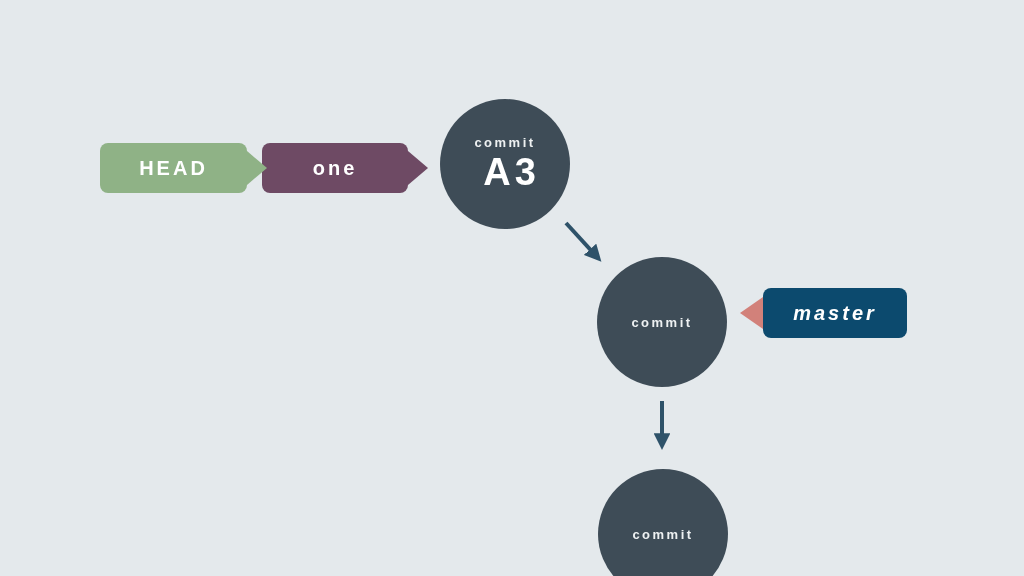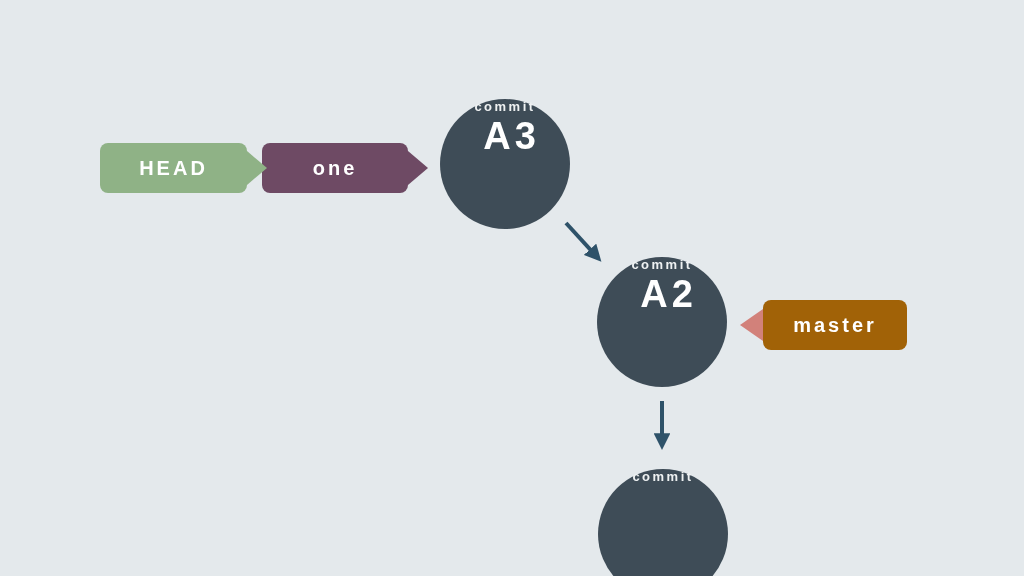--- a/index.html
+++ b/index.html
@@ -14,20 +14,21 @@
   
   .commit-node {
     position: absolute;
     width: 130px;
     height: 130px;
     border-radius: 50%;
     background: #3e4c57;
     display: flex;
     flex-direction: column;
     align-items: center;
+    justify-content: center;
     gap: 2px;
   }
   .commit-node .kind {
     color: #eef1f2;
     font-size: 13px;
     letter-spacing: 2.5px;
     font-weight: 600;
   }
   .commit-node .cid {
     color: #ffffff;
@@ -69,21 +70,21 @@
   }
   
   #tag-one { left: 262px; top: 143px; width: 146px; background: #6e4a64; }
   #tag-one .pointer {
     right: -20px; top: 50%; transform: translateY(-50%);
     border-top: 17px solid transparent;
     border-bottom: 17px solid transparent;
     border-left: 20px solid #6e4a64;
   }
   
-  #tag-master { left: 763px; top: 300px; width: 144px; background: #a16207; }
+  #tag-master { left: 763px; top: 288px; width: 144px; background: #0c4a6e; font-style: italic; }
   #tag-master .pointer {
     left: -23px; top: 50%; transform: translateY(-50%);
     border-top: 16px solid transparent;
     border-bottom: 16px solid transparent;
     border-right: 23px solid #d2817a;
   }
 
   
   #arrow-layer {
     position: absolute;
@@ -108,21 +109,20 @@
     <line x1="662" y1="401" x2="662" y2="445" stroke="#2e5269" stroke-width="4" marker-end="url(#arrowhead)"></line>
   </svg>
 
   <div id="node-a3" class="commit-node">
     <span class="kind">commit</span>
     <span class="cid">A3</span>
   </div>
 
   <div id="node-a2" class="commit-node">
     <span class="kind">commit</span>
-    <span class="cid">A2</span>
   </div>
 
   <div id="node-a1" class="commit-node">
     <span class="kind">commit</span>
   </div>
 
   <div id="tag-one" class="ref-tag">
     <span>one</span>
     <span class="pointer"></span>
   </div>

